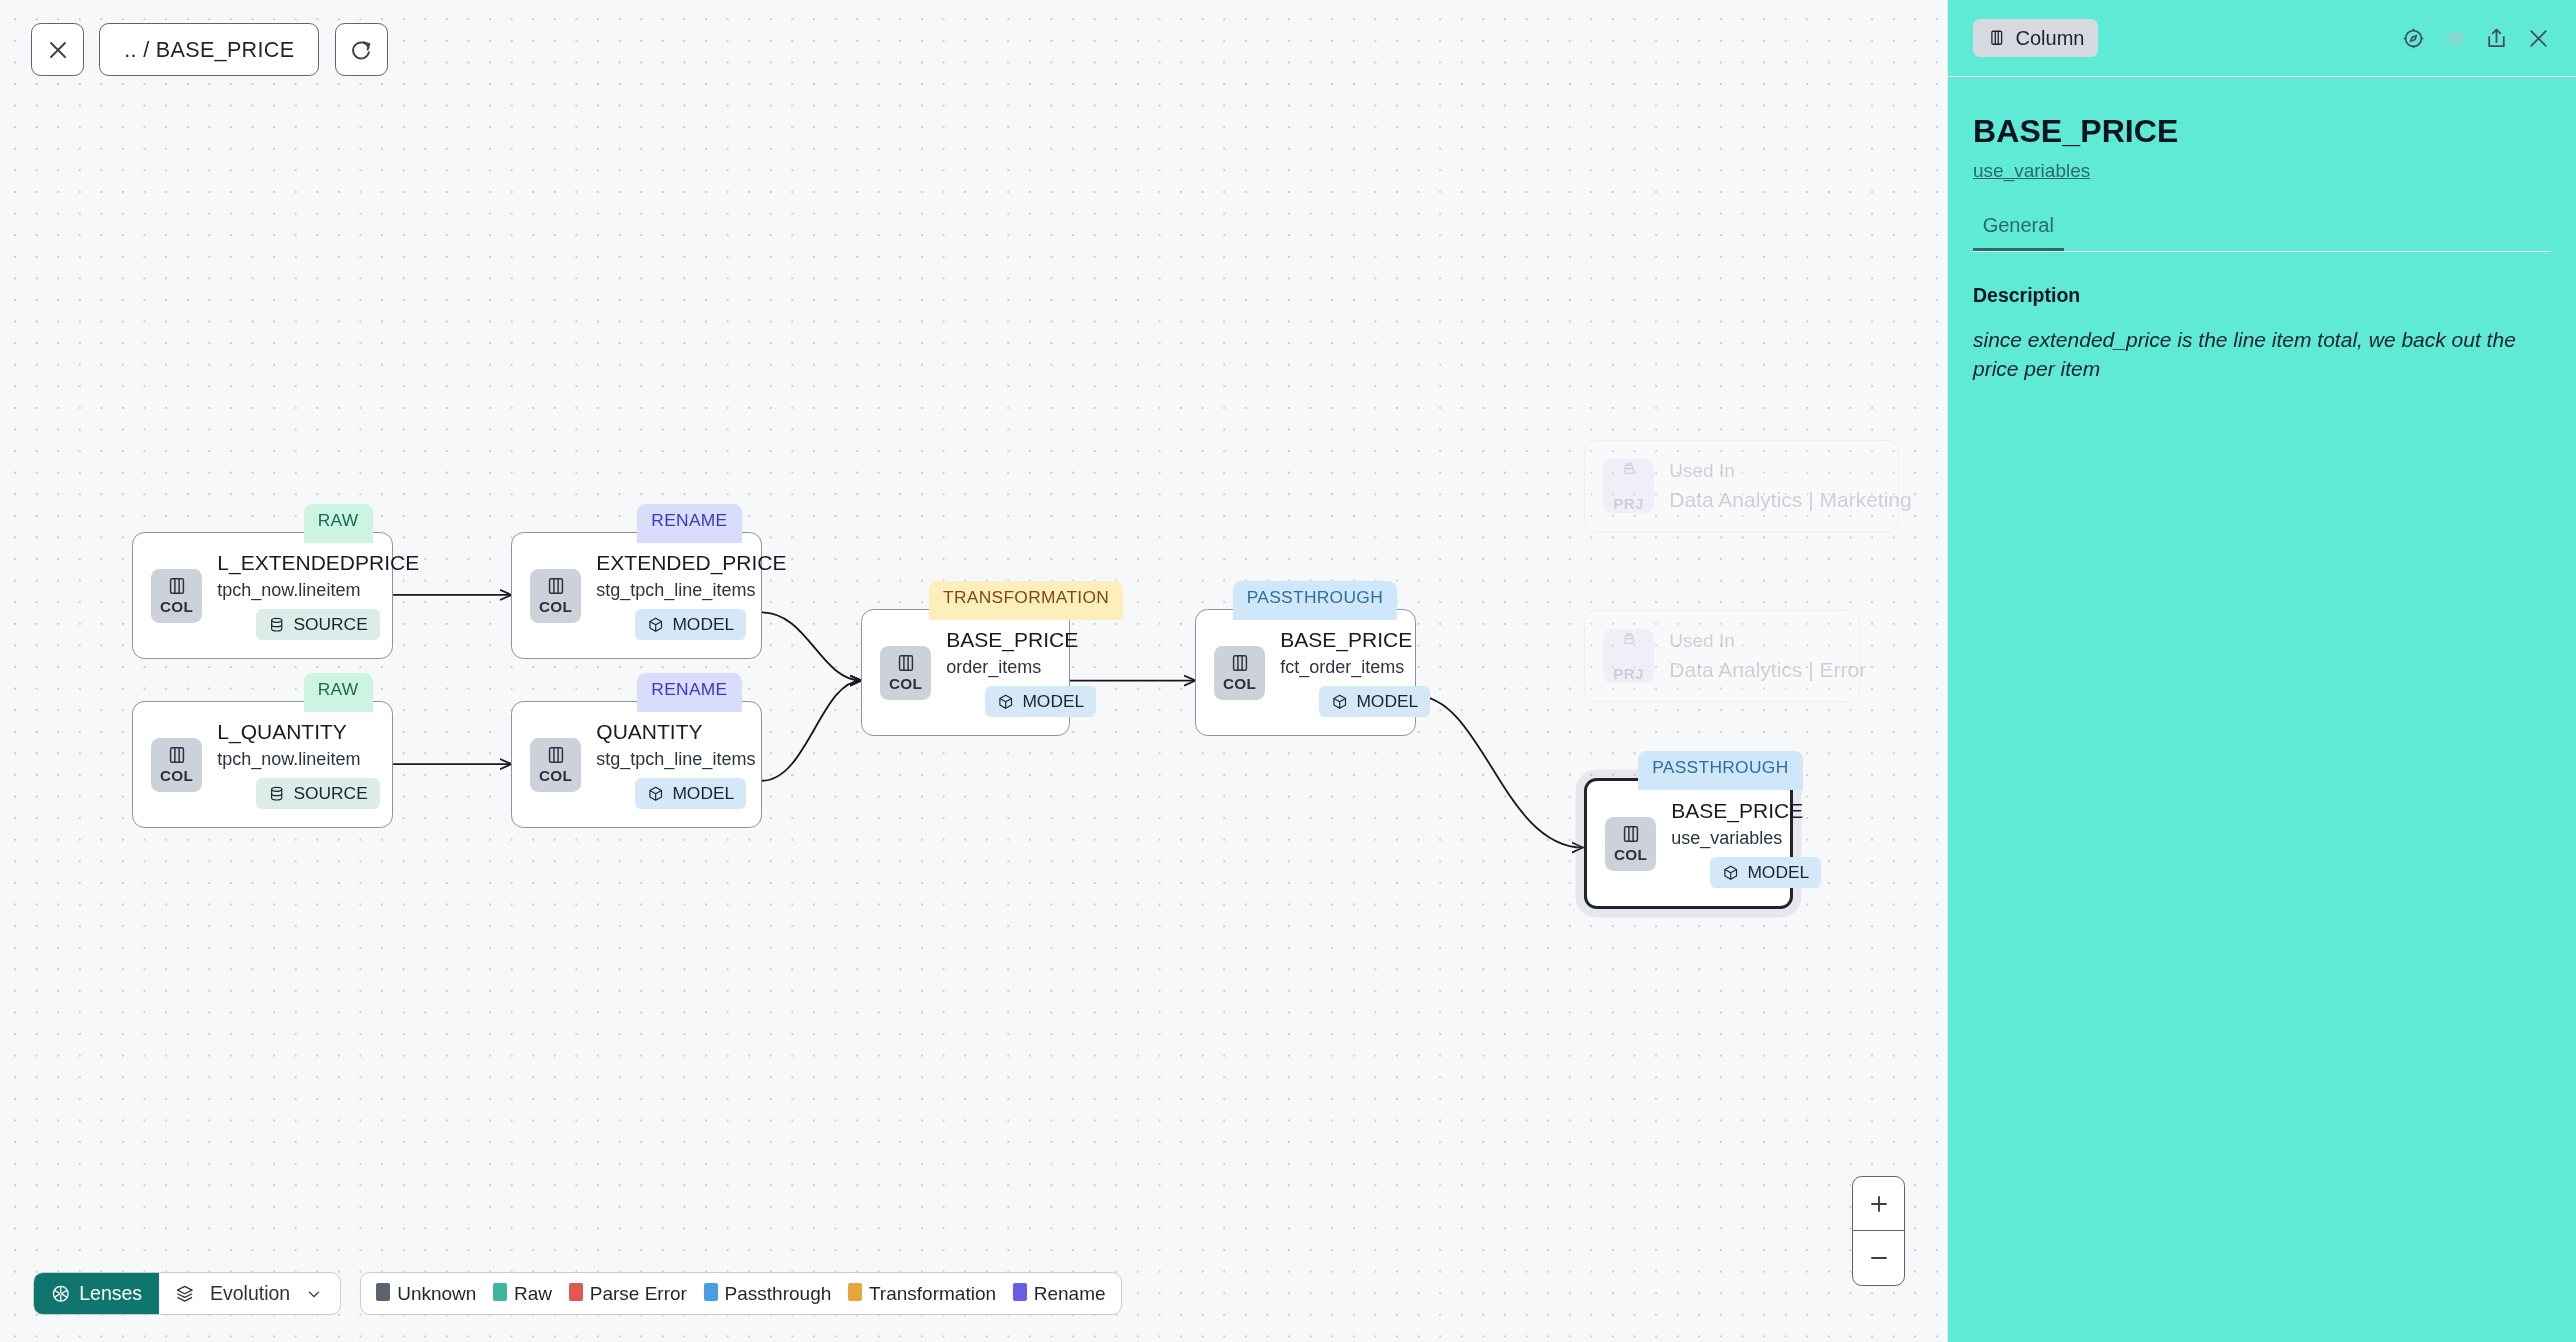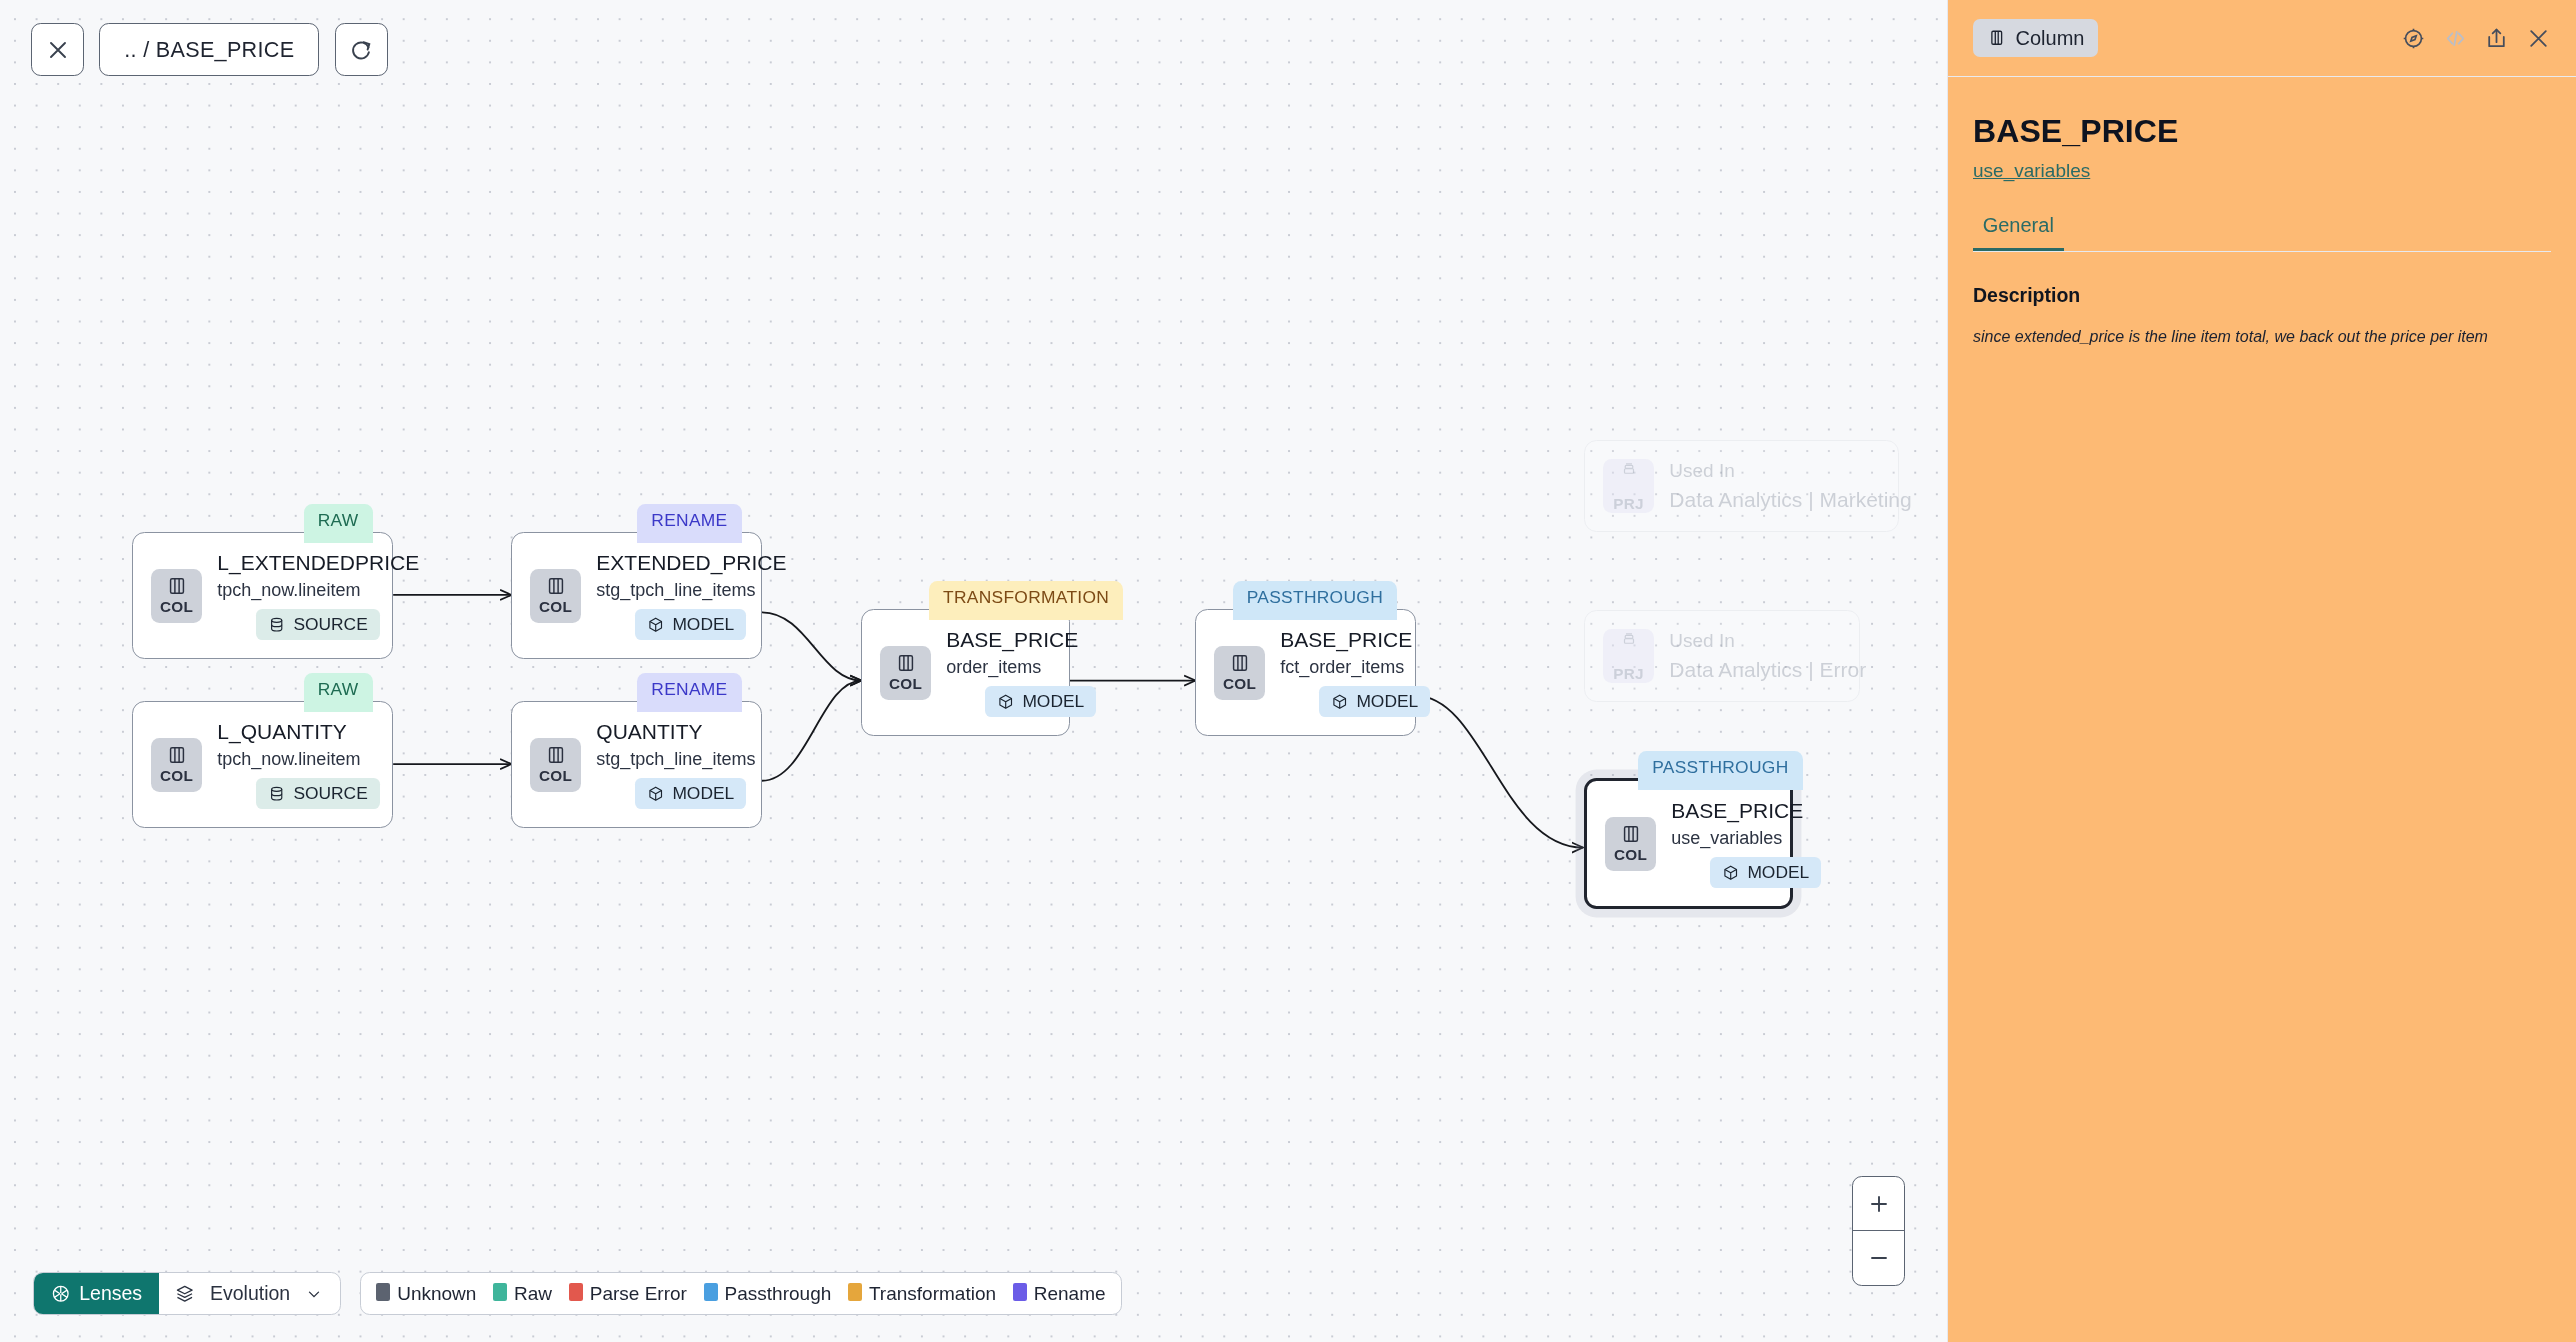--- a/index.html
+++ b/index.html
@@ -98,36 +98,36 @@
 
   
   .zoomctl {
     position: absolute; right: 42px; bottom: 57px; width: 53px; z-index: 6;
     background: #fff; border: 1.5px solid #5b6472; border-radius: 9.7px; overflow: hidden;
   }
   .zoomctl div { height: 54px; display: flex; align-items: center; justify-content: center; color: #39414e; cursor: pointer; }
   .zoomctl .zin { border-bottom: 1.5px solid #5b6472; }
 
   
-  #panel { width: 629px; height: 1343px; background: #fdba74; border-left: 1.4px solid #e6e8ee; display: flex; flex-direction: column; }
+  #panel { width: 629px; height: 1343px; background: #5eead4; border-left: 1.4px solid #e6e8ee; display: flex; flex-direction: column; }
   .p-head { height: 77px; display: flex; align-items: center; padding: 0 25px; border-bottom: 1.4px solid #e9ebf0; }
   .p-pill {
     display: flex; align-items: center; gap: 9px; background: #d6d9e0;
     border-radius: 7px; padding: 7.7px 14px; font-size: 20px; color: #1d2330; cursor: pointer;
   }
   .p-icons { margin-left: auto; display: flex; align-items: center; gap: 16.7px; }
   .p-icons span { display: flex; align-items: center; cursor: pointer; color: #454d5c; }
   .p-icons span.dim { color: #b9bec9; }
   .p-title { font-size: 32px; font-weight: 700; color: #0e1320; padding: 36px 25px 0; letter-spacing: 0.1px; }
   .p-link { padding: 9.7px 25px 0; }
   .p-link a { font-size: 19px; color: #2a6b66; text-decoration: underline; cursor: pointer; }
   .p-tabs { margin: 32px 25px 0; border-bottom: 1.4px solid #e7e9ee; display: flex; }
   .p-tab { font-size: 20px; color: #2a6b66; font-weight: 400; padding: 0 9.7px 11px; border-bottom: 3.5px solid #2a6b66; cursor: pointer; }
   .p-secthead { font-size: 19.5px; font-weight: 700; color: #10151f; padding: 32px 25px 0; }
-  .p-desc { padding: 19.5px 28px 0 25px; font-size: 16px; font-style: italic; color: #1b2130; line-height: 1.36; }
+  .p-desc { padding: 19.5px 28px 0 25px; font-size: 21px; font-style: italic; color: #1b2130; line-height: 1.36; }
   .p-inherit { padding: 16.7px 25px 0; font-size: 21px; font-style: italic; color: #1b2130; }
   .p-inherit a { color: #2a6b66; text-decoration: underline; cursor: pointer; }
 </style>
 </head>
 <body>
 
 <div id="app">
 
   <div id="canvas">
 

